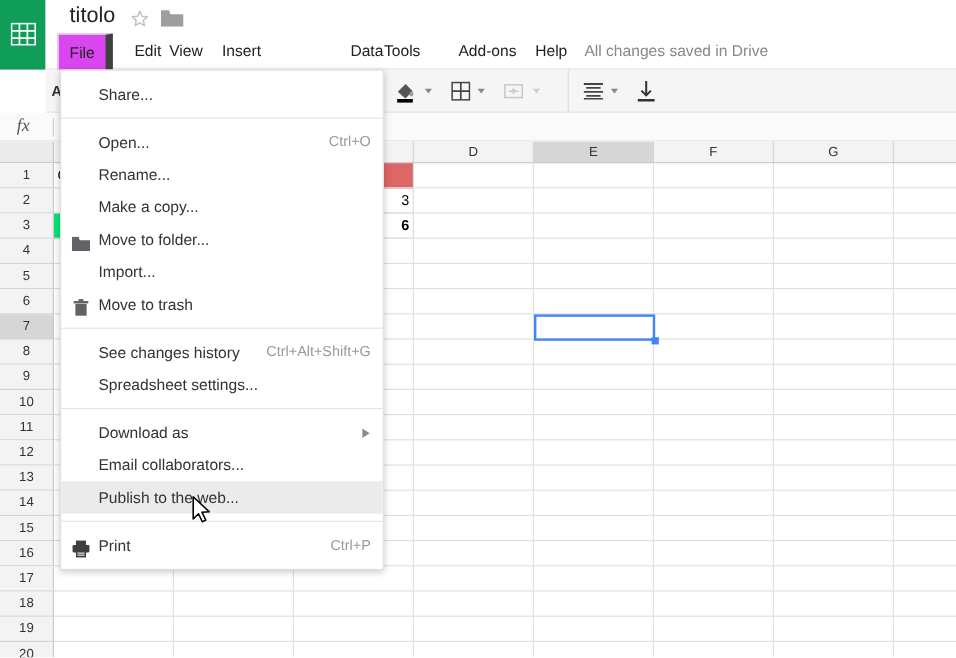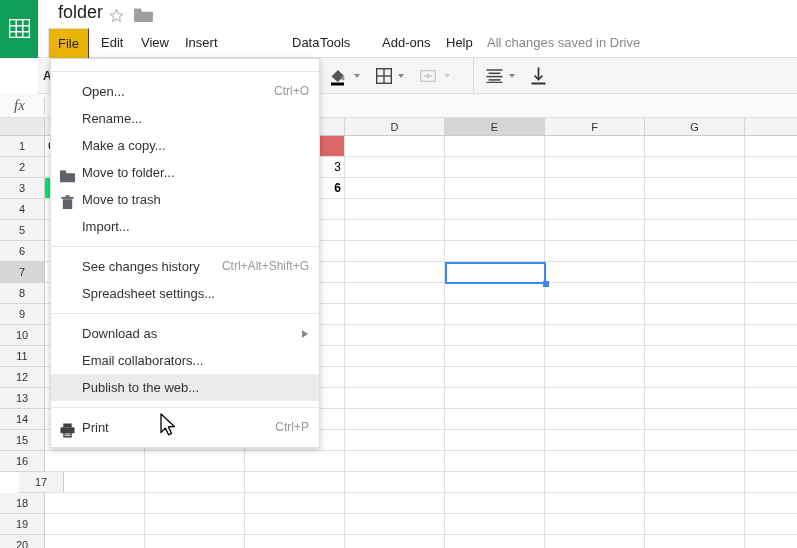--- a/index.html
+++ b/index.html
@@ -45,23 +45,23 @@
     position: absolute; left: 38px; top: 28px; right: 0; height: 30px;
     background: #ffffff;
     border-bottom: 1px solid #e0e0e0;
   }
   .menu-item {
     position: absolute; top: 0; height: 30px; line-height: 30px;
     font-size: 13px; color: #222; padding: 0 9px;
     cursor: default; white-space: nowrap;
   }
   .menu-item.active {
-    background: #eab308;
+    background: #d946ef;
     border-left: 1px solid #e0e0e0;
-    border-right: 1px solid #404040;
+    border-right: 6px solid #404040;
     border-top: 1px solid #e0e0e0;
     z-index: 60;
   }
   .save-status {
     position: absolute; top: 0; height: 30px; line-height: 30px;
     font-size: 13px; color: #888; white-space: nowrap;
   }
 
   
   .toolbar {
@@ -192,33 +192,33 @@
     <svg class="logo-glyph" viewBox="0 0 21 19">
       <rect x="0.5" y="0.5" width="20" height="18" fill="none" stroke="#ffffff" stroke-width="1.6"></rect>
       <line x1="0.5" y1="6.8" x2="20.5" y2="6.8" stroke="#ffffff" stroke-width="1.4"></line>
       <line x1="0.5" y1="12.8" x2="20.5" y2="12.8" stroke="#ffffff" stroke-width="1.4"></line>
       <line x1="7.2" y1="0.5" x2="7.2" y2="18.5" stroke="#ffffff" stroke-width="1.4"></line>
       <line x1="13.8" y1="0.5" x2="13.8" y2="18.5" stroke="#ffffff" stroke-width="1.4"></line>
     </svg>
   </div>
 
   <div class="titlebar">
-    <div class="doc-title">folder</div>
+    <div class="doc-title">titolo</div>
     <svg class="star-icon" viewBox="0 0 24 24">
       <path d="M12 3.5l2.6 5.8 6.3.6-4.7 4.2 1.3 6.2-5.5-3.2-5.5 3.2 1.3-6.2L3.1 9.9l6.3-.6z" fill="none" stroke="#c0c0c0" stroke-width="1.7" stroke-linejoin="round"></path>
     </svg>
     <svg class="folder-icon" viewBox="0 0 20 16">
       <path d="M0 2.2h7.2l1.5 1.9H20V15H0z" fill="#9e9e9e"></path>
       <rect x="0" y="0.6" width="7.6" height="2.2" fill="#9e9e9e"></rect>
     </svg>
   </div>
 
   <div class="menubar">
       <div class="menu-item active" style="left: 10px;">File</div>
-      <div class="menu-item" style="left: 54px;">Edit</div>
+      <div class="menu-item" style="left: 65px;">Edit</div>
       <div class="menu-item" style="left: 94px; text-align: right;">View</div>
       <div class="menu-item" style="left: 138px;">Insert</div>
       <div class="menu-item" style="left: 245px;">Data</div>
       <div class="menu-item" style="left: 273px;">Tools</div>
       <div class="menu-item" style="left: 335px;">Add-ons</div>
       <div class="menu-item" style="left: 399px;">Help</div>
       <div class="save-status" style="left: 449px;">All changes saved in Drive</div>
     </div>
 
   <div class="toolbar">
@@ -317,21 +317,21 @@
         <div class="row-header sel" style="top: 144px;">7</div>
         <div class="row-header" style="top: 165px;">8</div>
         <div class="row-header" style="top: 186px;">9</div>
         <div class="row-header" style="top: 207px;">10</div>
         <div class="row-header" style="top: 228px;">11</div>
         <div class="row-header" style="top: 249px;">12</div>
         <div class="row-header" style="top: 270px;">13</div>
         <div class="row-header" style="top: 291px;">14</div>
         <div class="row-header" style="top: 312px;">15</div>
         <div class="row-header" style="top: 333px;">16</div>
-        <div class="row-header" style="top: 354px; margin-left: 19px;">17</div>
+        <div class="row-header" style="top: 354px;">17</div>
         <div class="row-header" style="top: 375px;">18</div>
         <div class="row-header" style="top: 396px;">19</div>
         <div class="row-header" style="top: 417px;">20</div>
       </div>
     <div id="grid-lines">
         <div class="cell" style="left: 45px; top: 18px; width: 100px;"></div>
         <div class="cell" style="left: 145px; top: 18px; width: 100px;"></div>
         <div class="cell" style="left: 245px; top: 18px; width: 100px;"></div>
         <div class="cell" style="left: 345px; top: 18px; width: 100px;"></div>
         <div class="cell" style="left: 445px; top: 18px; width: 100px;"></div>
@@ -498,34 +498,35 @@
         <div class="cell right" style="left: 245px; top: 39px; width: 100px;">3</div>
         <div class="cell right bold" style="left: 245px; top: 60px; width: 100px;">6</div>
       </div>
     <div id="selection">
         <div class="sel-box" style="left: 445px; top: 144px; width: 101px; height: 22px; border-color: rgb(66, 133, 244);"></div>
         <div class="sel-handle" style="left: 543px; top: 163px; background: rgb(66, 133, 244);"></div>
       </div>
   </div>
 
   <div class="dropdown" id="filemenu">
+      <div class="dd-item"><span>Share...</span></div>
       <div class="dd-sep"></div>
       <div class="dd-item"><span>Open...</span><span class="dd-shortcut">Ctrl+O</span></div>
       <div class="dd-item"><span>Rename...</span></div>
       <div class="dd-item"><span>Make a copy...</span></div>
       <div class="dd-item"><span class="dd-icon"><svg viewBox="0 0 16 14">
             <path d="M0 1.8h6l1.2 1.6H16V13H0z" fill="#5f6368"></path>
             <rect x="0" y="0.4" width="6.3" height="1.8" fill="#5f6368"></rect>
           </svg></span><span>Move to folder...</span></div>
+      <div class="dd-item"><span>Import...</span></div>
       <div class="dd-item"><span class="dd-icon"><svg viewBox="0 0 16 16">
             <rect x="3" y="4.5" width="10" height="10.5" fill="#5f6368"></rect>
             <rect x="1.5" y="2" width="13" height="2.1" fill="#5f6368"></rect>
             <rect x="5.8" y="0.3" width="4.4" height="1.7" fill="#5f6368"></rect>
           </svg></span><span>Move to trash</span></div>
-      <div class="dd-item"><span>Import...</span></div>
       <div class="dd-sep"></div>
       <div class="dd-item"><span>See changes history</span><span class="dd-shortcut">Ctrl+Alt+Shift+G</span></div>
       <div class="dd-item"><span>Spreadsheet settings...</span></div>
       <div class="dd-sep"></div>
       <div class="dd-item"><span>Download as</span><span class="dd-arrow"></span></div>
       <div class="dd-item"><span>Email collaborators...</span></div>
       <div class="dd-item hl"><span>Publish to the web...</span></div>
       <div class="dd-sep"></div>
       <div class="dd-item"><span class="dd-icon"><svg viewBox="0 0 16 16">
             <rect x="3.5" y="0.5" width="9" height="4" fill="#3c4043"></rect>

